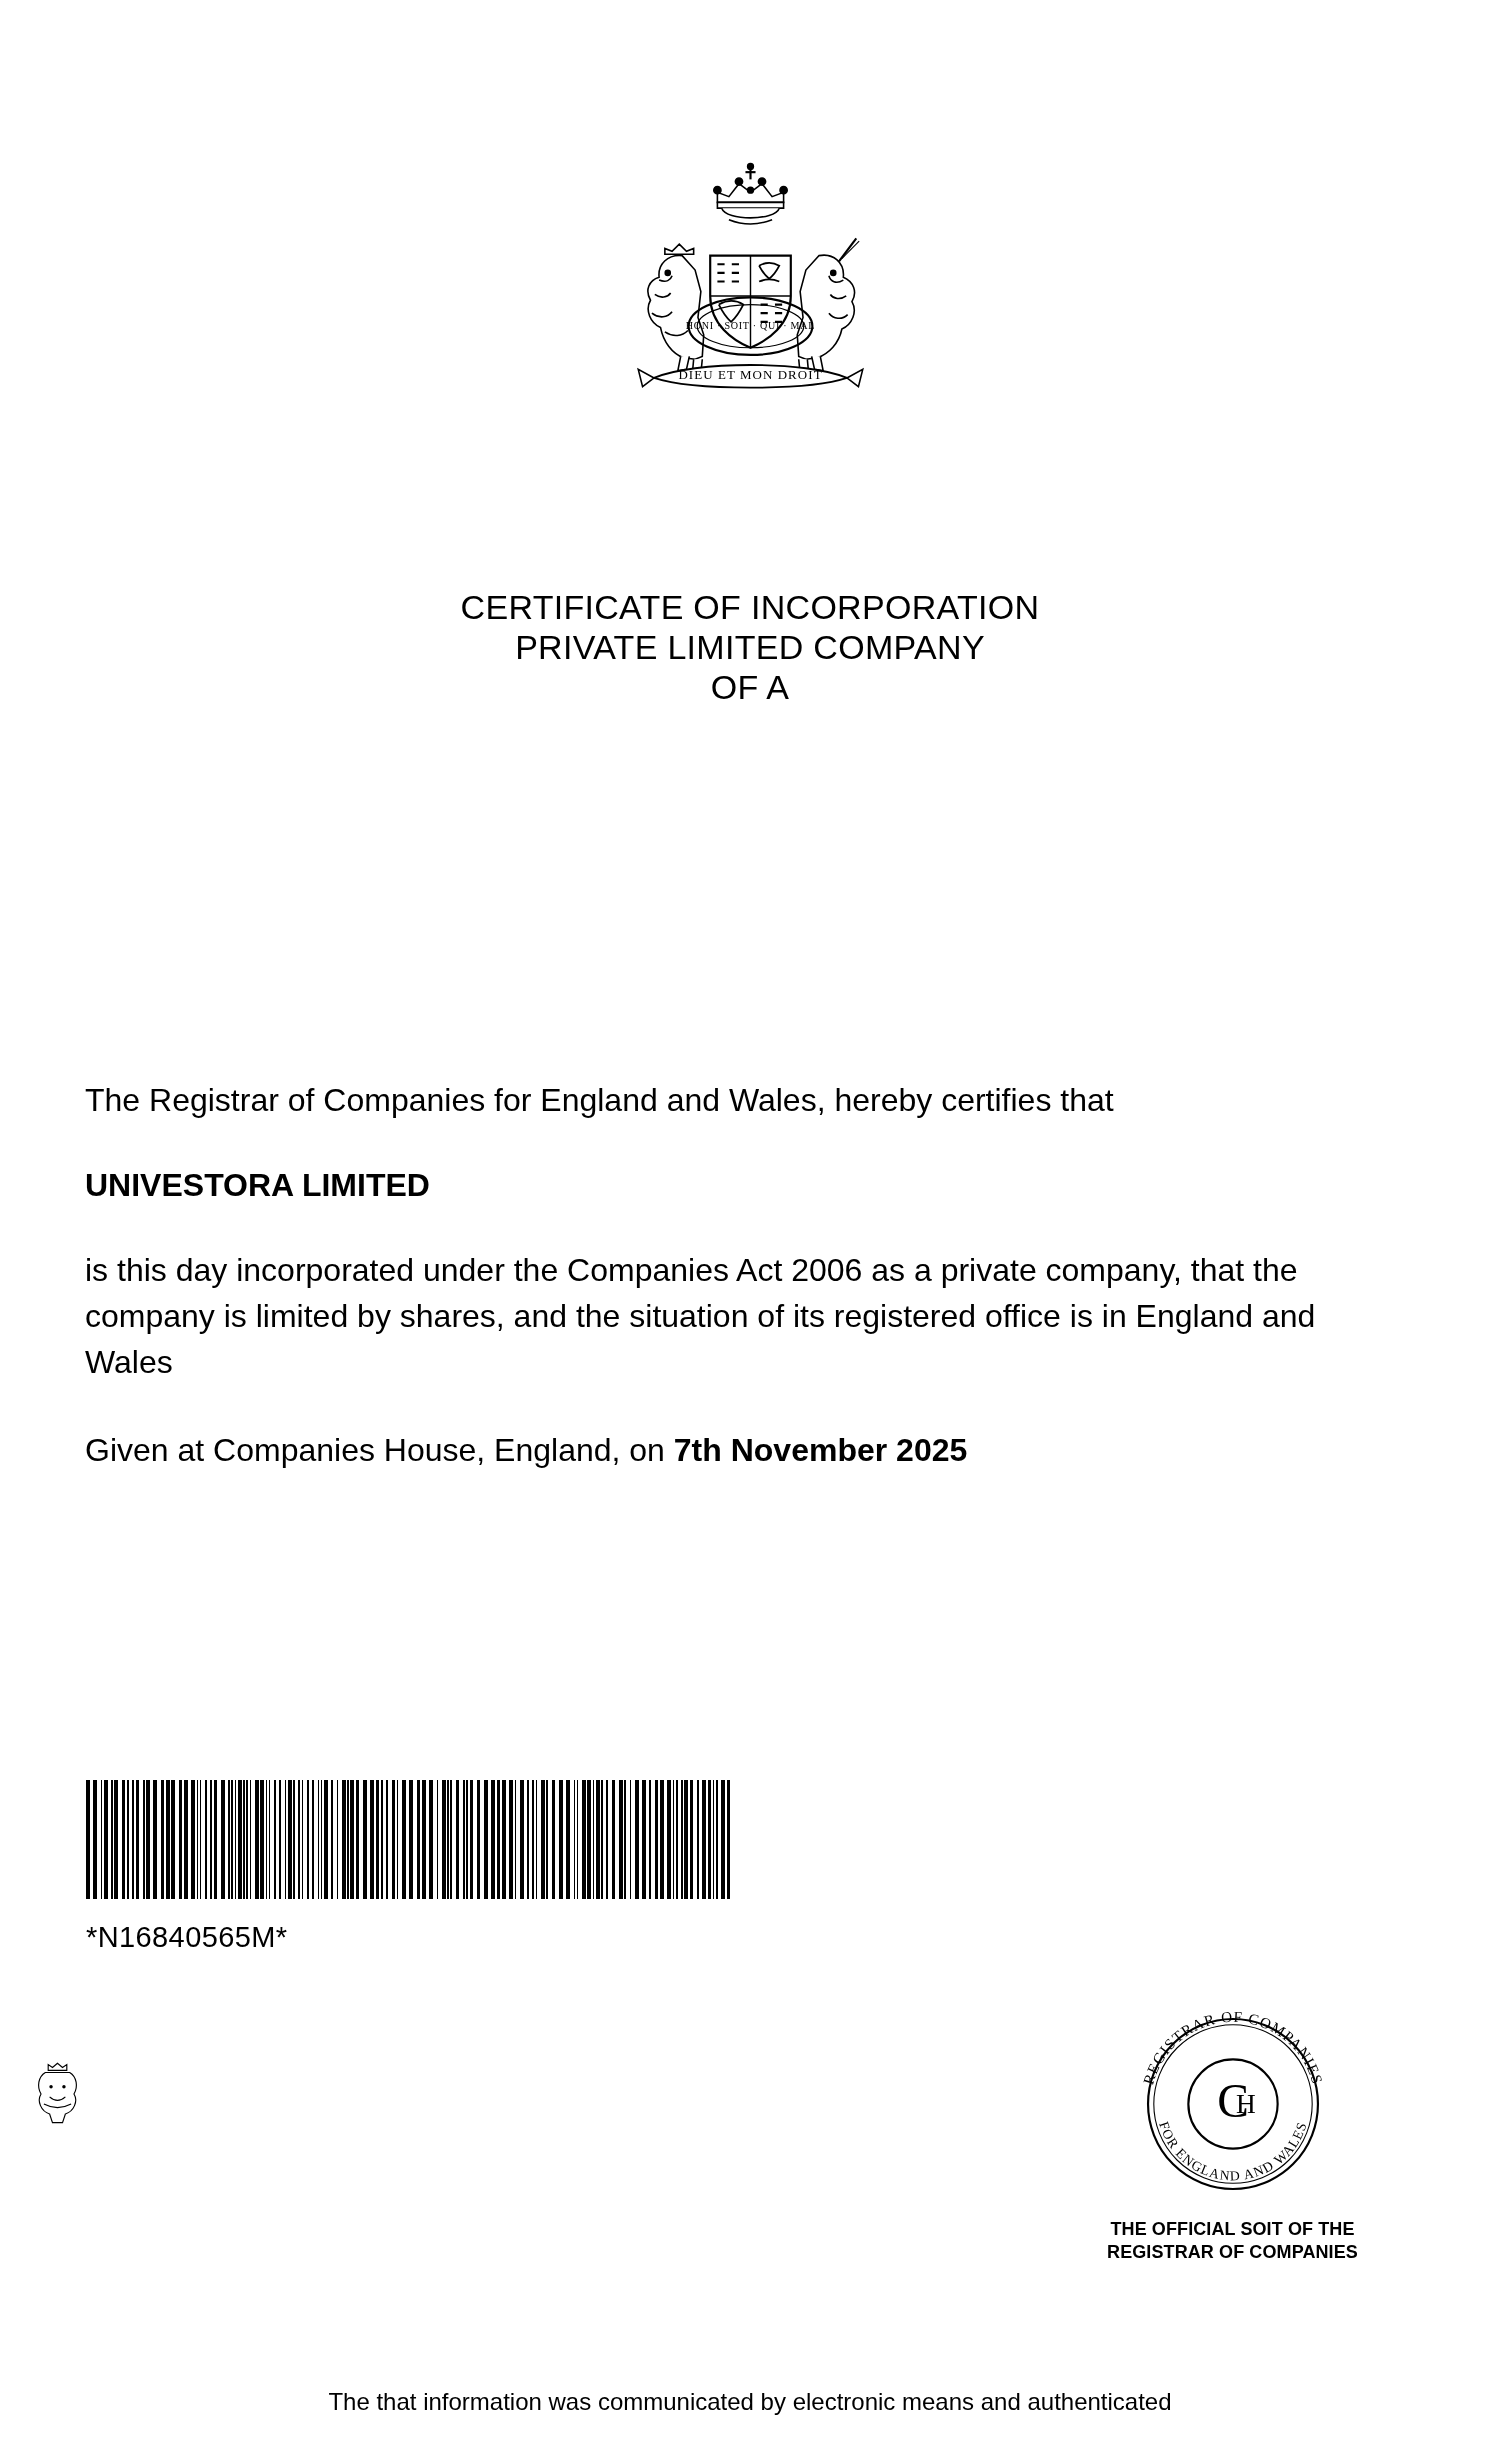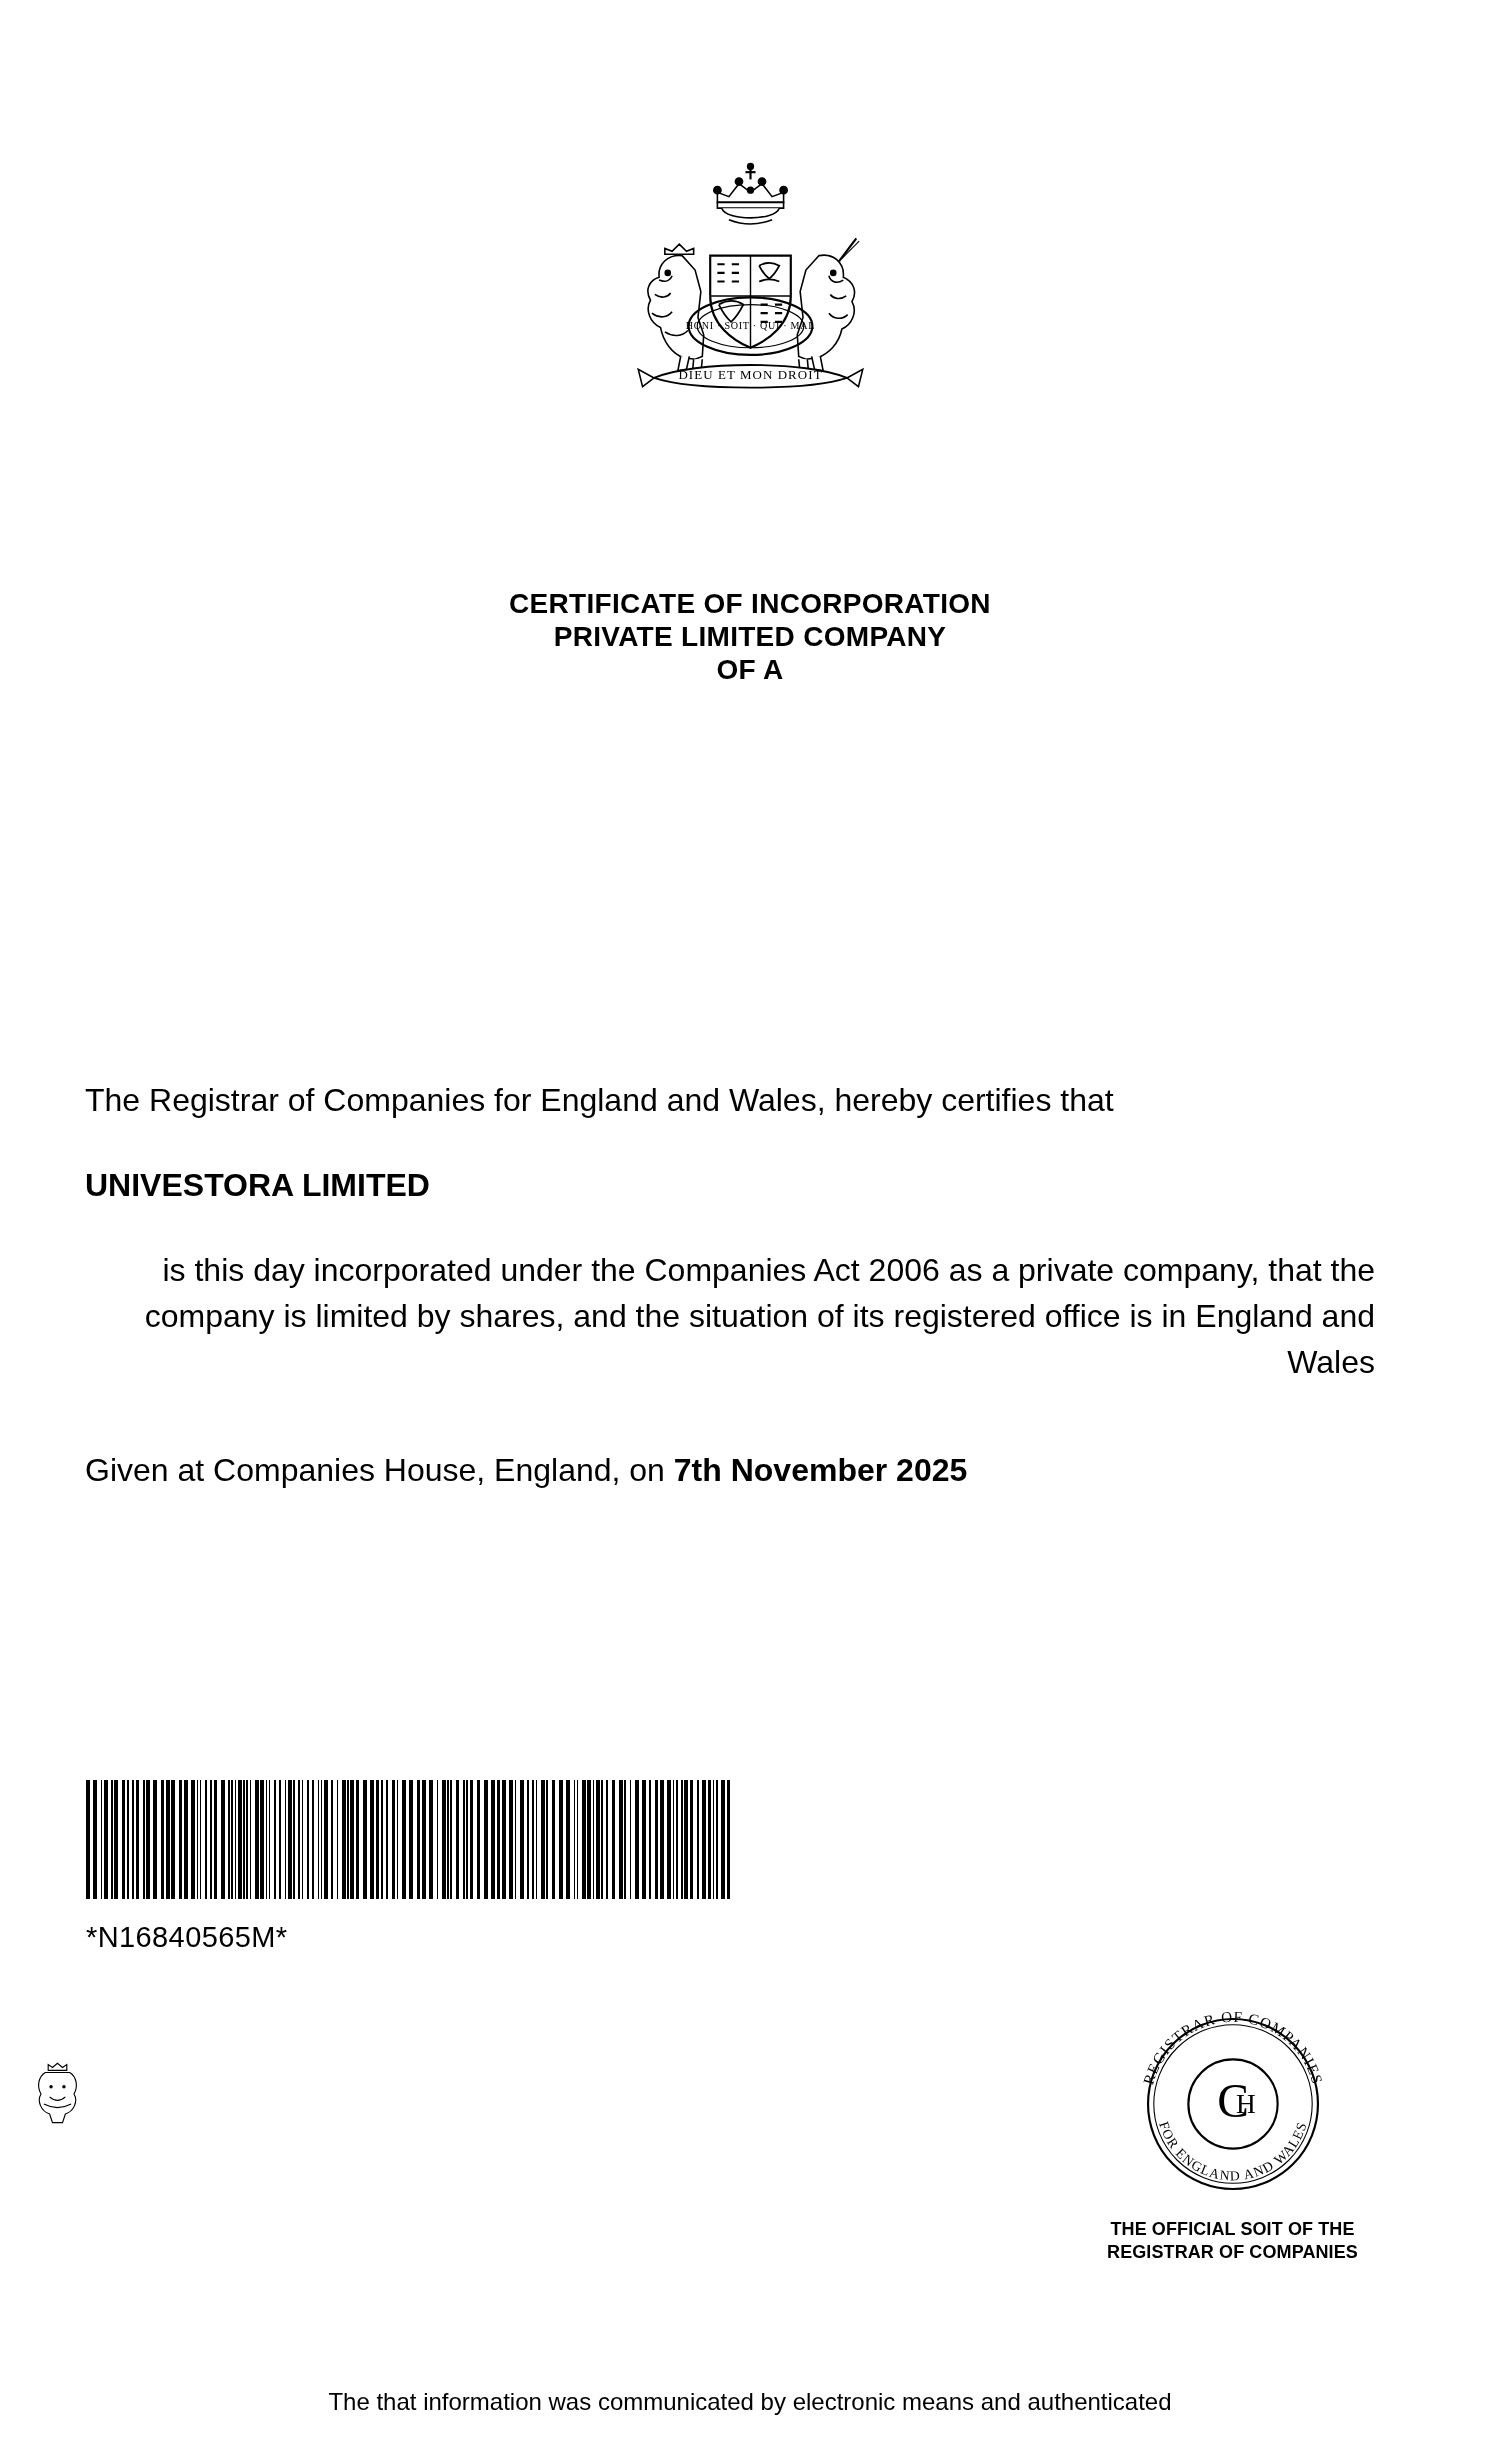--- a/index.html
+++ b/index.html
@@ -39,22 +39,22 @@
 
   
   .title-block {
     position: absolute;
     top: 587px;
     left: 0;
     width: 1500px;
     text-align: center;
   }
   .title-line {
-    font-size: 28px;
-    font-weight: bold;
+    font-size: 34px;
+    font-weight: normal;
     letter-spacing: 0.3px;
     line-height: 1.18;
   }
 
   .company-number {
     position: absolute;
     top: 862px;
     left: 0;
     width: 1500px;
     text-align: center;
@@ -75,21 +75,21 @@
     line-height: 1.44;
     margin: 0 0 0 0;
   }
   .para.registrar { margin-bottom: 39px; }
   .company-name {
     font-size: 32px;
     font-weight: bold;
     line-height: 1.44;
     margin-bottom: 39px;
   }
-  .para.incorp { margin-bottom: 62px; text-align: right; }
+  .para.incorp { margin-bottom: 42px; }
   .para.given b { font-weight: bold; }
 
   
   .barcode-area {
     position: absolute;
     top: 1780px;
     left: 86px;
   }
   .barcode {
     display: flex;

